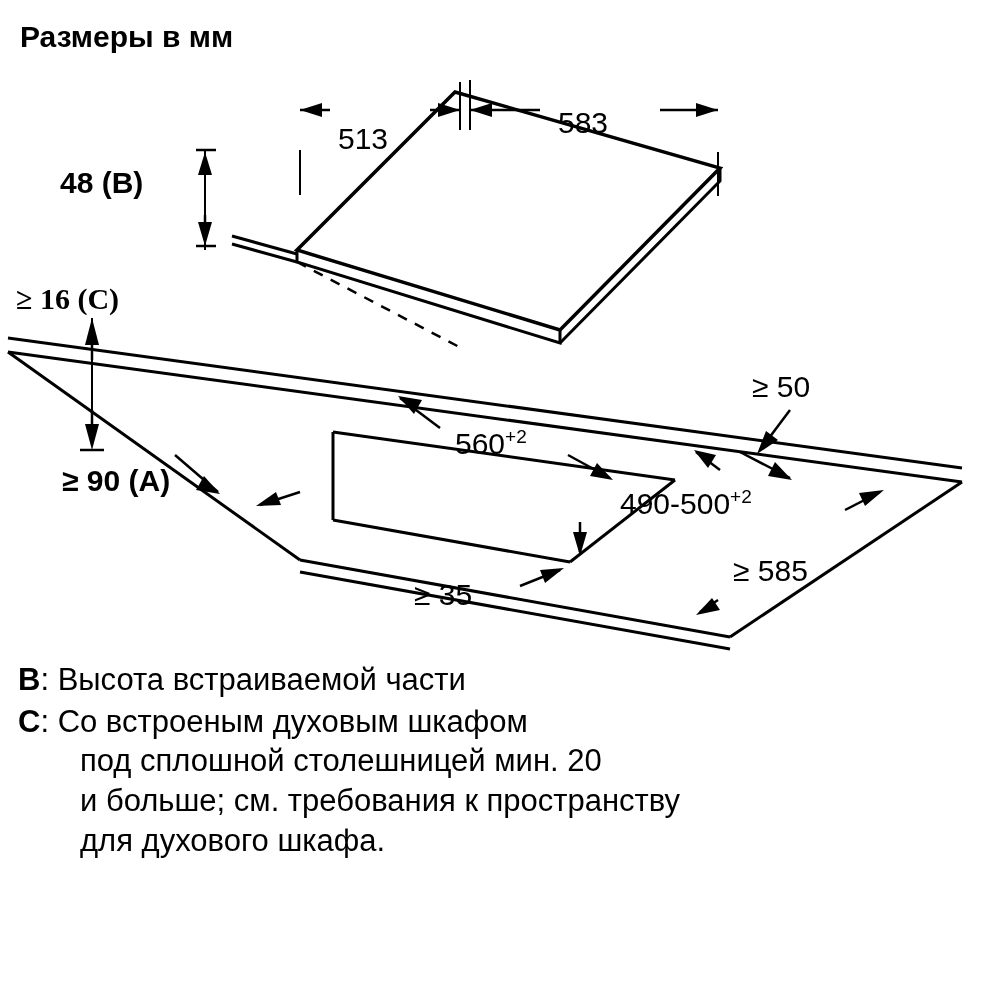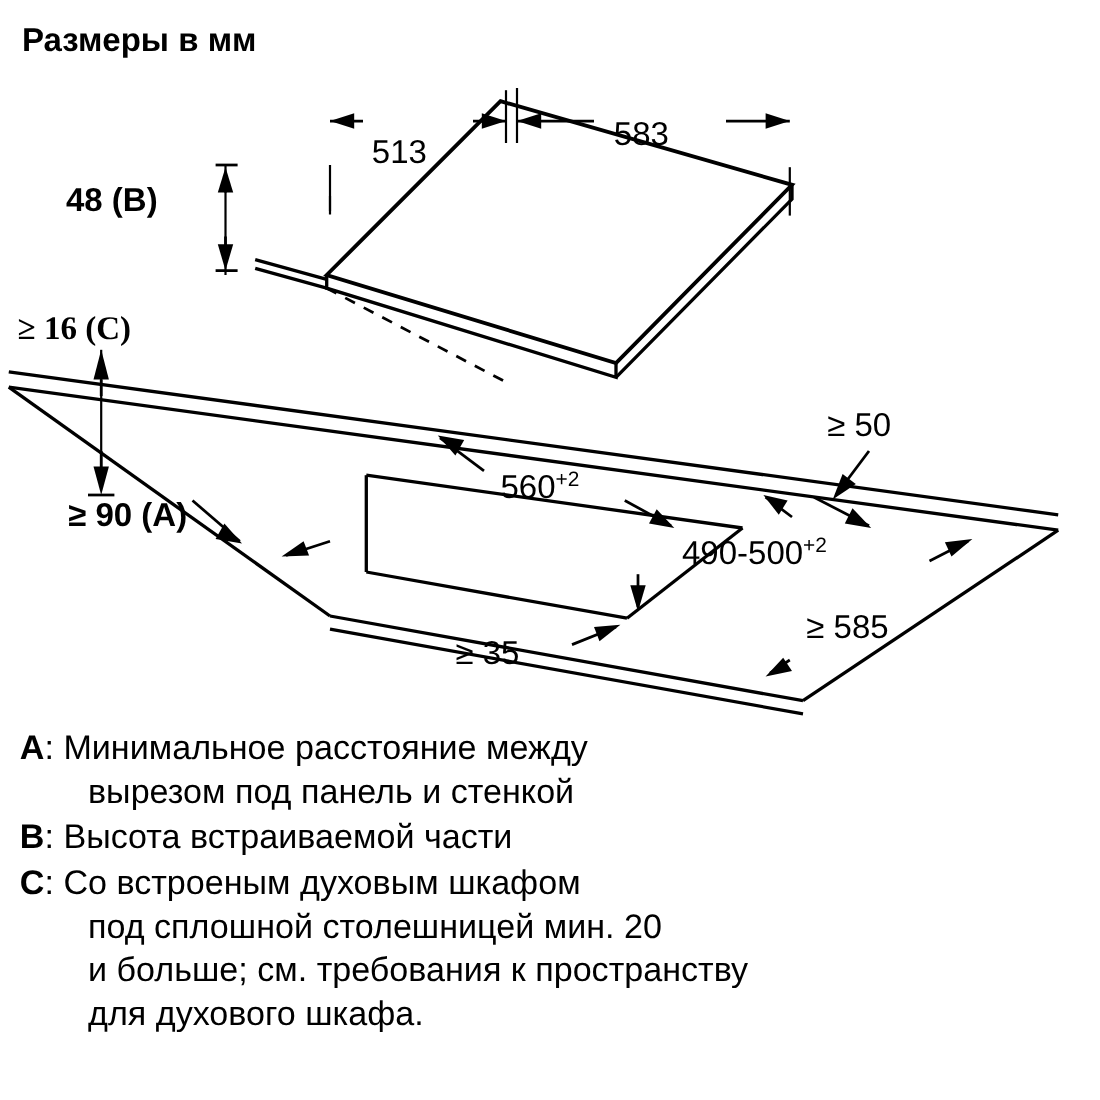--- a/index.html
+++ b/index.html
@@ -177,40 +177,36 @@
       <path d="M 520,586 L 560,570" stroke-width="2.5"></path>
       <path d="M 564,568 L 545,583 L 540,570 Z" fill="#000" stroke="none"></path>
 
     </g>
   </svg>
 
   <div class="lbl" style="left:338px; top:124px;">513</div>
   <div class="lbl" style="left:558px; top:108px;">583</div>
   <div class="lbl bold" style="left:60px; top:168px;">48 (B)</div>
   <div class="lbl bold" style="left:16px; top:284px;font-family:Liberation Serif, serif;">≥ 16 (C)</div>
-  <div class="lbl bold" style="left:62px; top:454px;">≥ 90 (A)</div>
+  <div class="lbl bold" style="left:62px; top:466px;">≥ 90 (A)</div>
 
   <div class="lbl" style="left:455px; top:427px;">
     <span>560</span><span class="sup">+2</span>
   </div>
 
   <div class="lbl" style="left:620px; top:487px;">
     <span>490-500</span><span class="sup">+2</span>
   </div>
 
   <div class="lbl" style="left:752px; top:372px;">≥ 50</div>
   <div class="lbl" style="left:733px; top:556px;">≥ 585</div>
   <div class="lbl" style="left:414px; top:580px;">≥ 35</div>
 
   <div class="legend">
 
-    <div class="legend-row">
-      <span class="legend-key">A</span><span class="legend-text">: </span><span class="legend-text">Минимальное расстояние между</span>
-      <span class="legend-cont legend-text">вырезом под панель и стенкой</span>
-    </div>
 
     <div class="legend-row">
       <span class="legend-key">B</span><span class="legend-text">: </span><span class="legend-text">Высота встраиваемой части</span>
     </div>
 
     <div class="legend-row">
       <span class="legend-key">C</span><span class="legend-text">: </span><span class="legend-text">Со встроеным духовым шкафом</span>
       <span class="legend-cont legend-text">под сплошной столешницей мин. 20</span>
       <span class="legend-cont legend-text">и больше; см. требования к пространству</span>
       <span class="legend-cont legend-text">для духового шкафа.</span>

